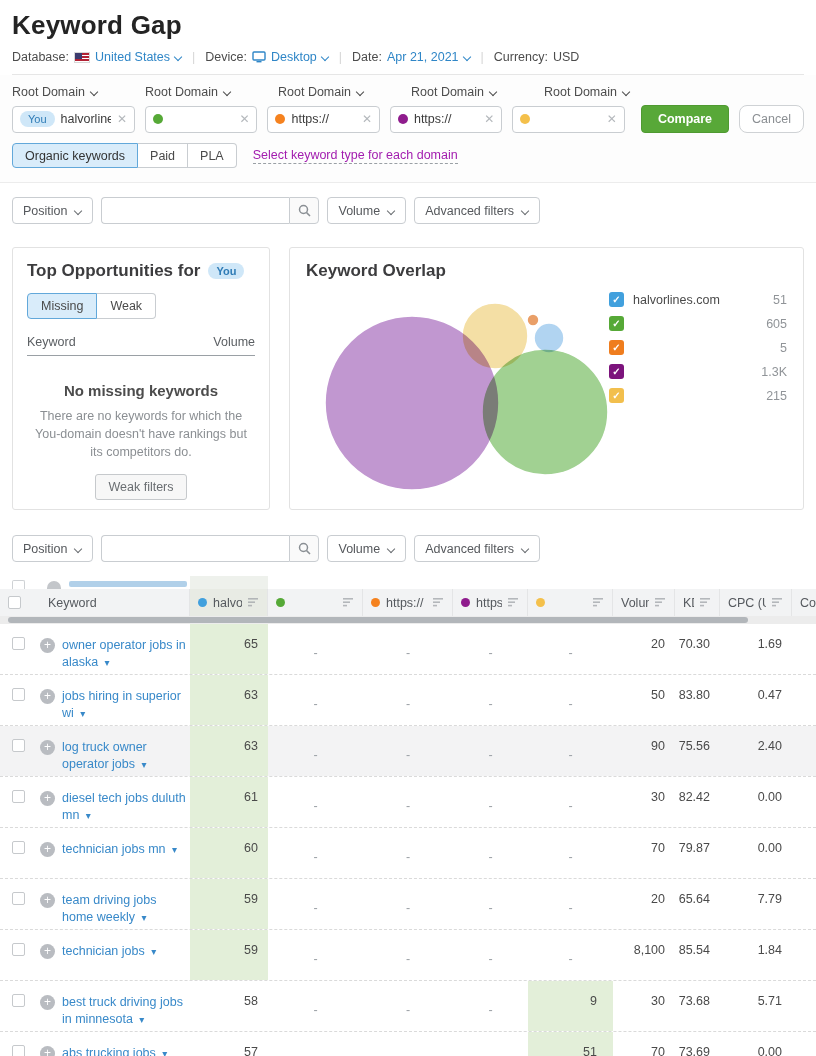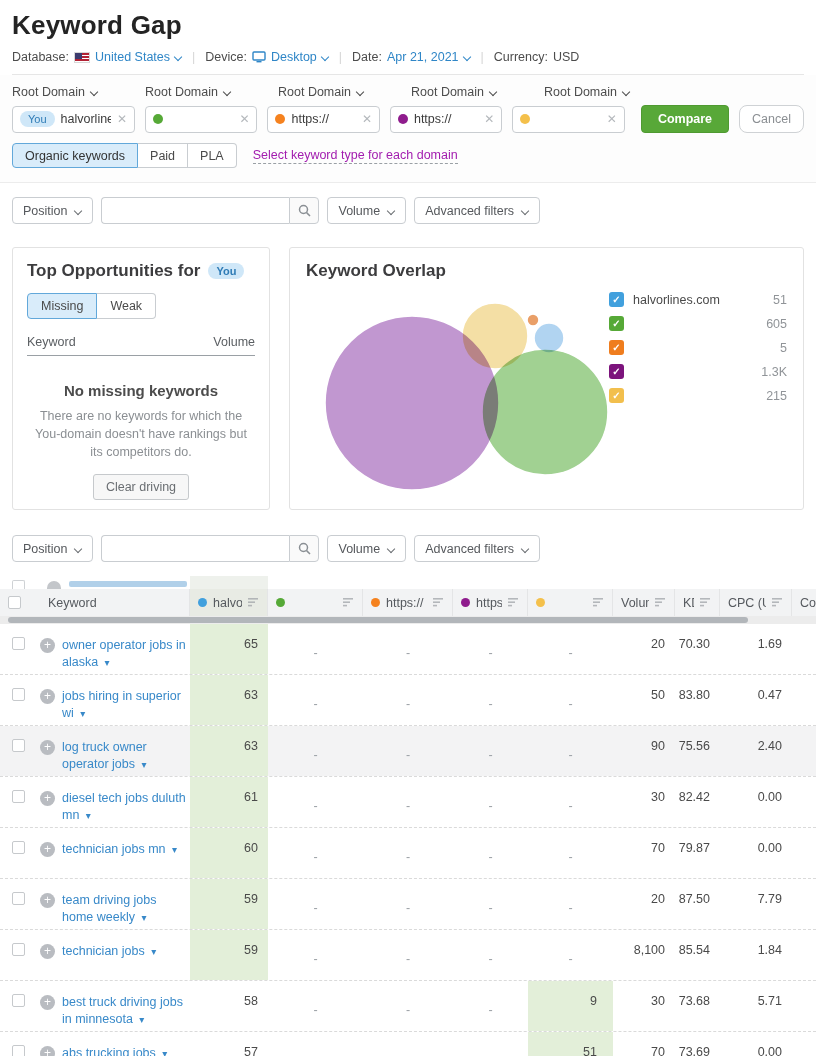--- a/index.html
+++ b/index.html
@@ -261,21 +261,21 @@
         <span class="mwtab sel">Missing</span>
         <span class="mwtab">Weak</span>
       </div>
       <div class="opp-head">
         <span>Keyword</span>
         <span>Volume</span>
       </div>
       <div class="empty">
         <div class="empty-title">No missing keywords</div>
         <div class="empty-text">There are no keywords for which the You-domain doesn't have rankings but its competitors do.</div>
-        <button class="btn-clear">Clear driving</button>
+        <button class="btn-clear">Weak filters</button>
       </div>
     </div>
 
     <div class="panel panel-right">
       <div class="panel-title">Keyword Overlap</div>
       <svg class="venn" width="330" height="212" viewBox="0 0 330 212">
         <circle cx="100" cy="115" r="87" fill="#b685c8" fill-opacity="0.85"></circle>
         <circle cx="183" cy="48" r="33" fill="#f3dc9b" fill-opacity="0.9"></circle>
         <circle cx="233" cy="124" r="63" fill="#90c97f" fill-opacity="0.85"></circle>
         <circle cx="221" cy="32" r="6" fill="#e89a60" fill-opacity="0.95"></circle>
@@ -523,21 +523,21 @@
           <div class="cell c-kw">
             <span class="plus">+</span>
             <a class="kwlink"><span class="kwtext">team driving jobs home weekly </span><span class="kcaret">▾</span></a>
           </div>
           <div class="cell num hl">59</div>
           <div class="cell dash">-</div>
           <div class="cell dash">-</div>
           <div class="cell dash">-</div>
           <div class="cell dash">-</div>
           <div class="cell num">20</div>
-          <div class="cell num">87.50</div>
+          <div class="cell num">65.64</div>
           <div class="cell num">7.79</div>
           <div class="cell"></div>
         </div>
         <div class="trow gridcols">
           <div class="cell c-check"><span class="cb"></span></div>
           <div class="cell c-kw">
             <span class="plus">+</span>
             <a class="kwlink"><span class="kwtext">technician jobs </span><span class="kcaret">▾</span></a>
           </div>
           <div class="cell num hl">59</div>

